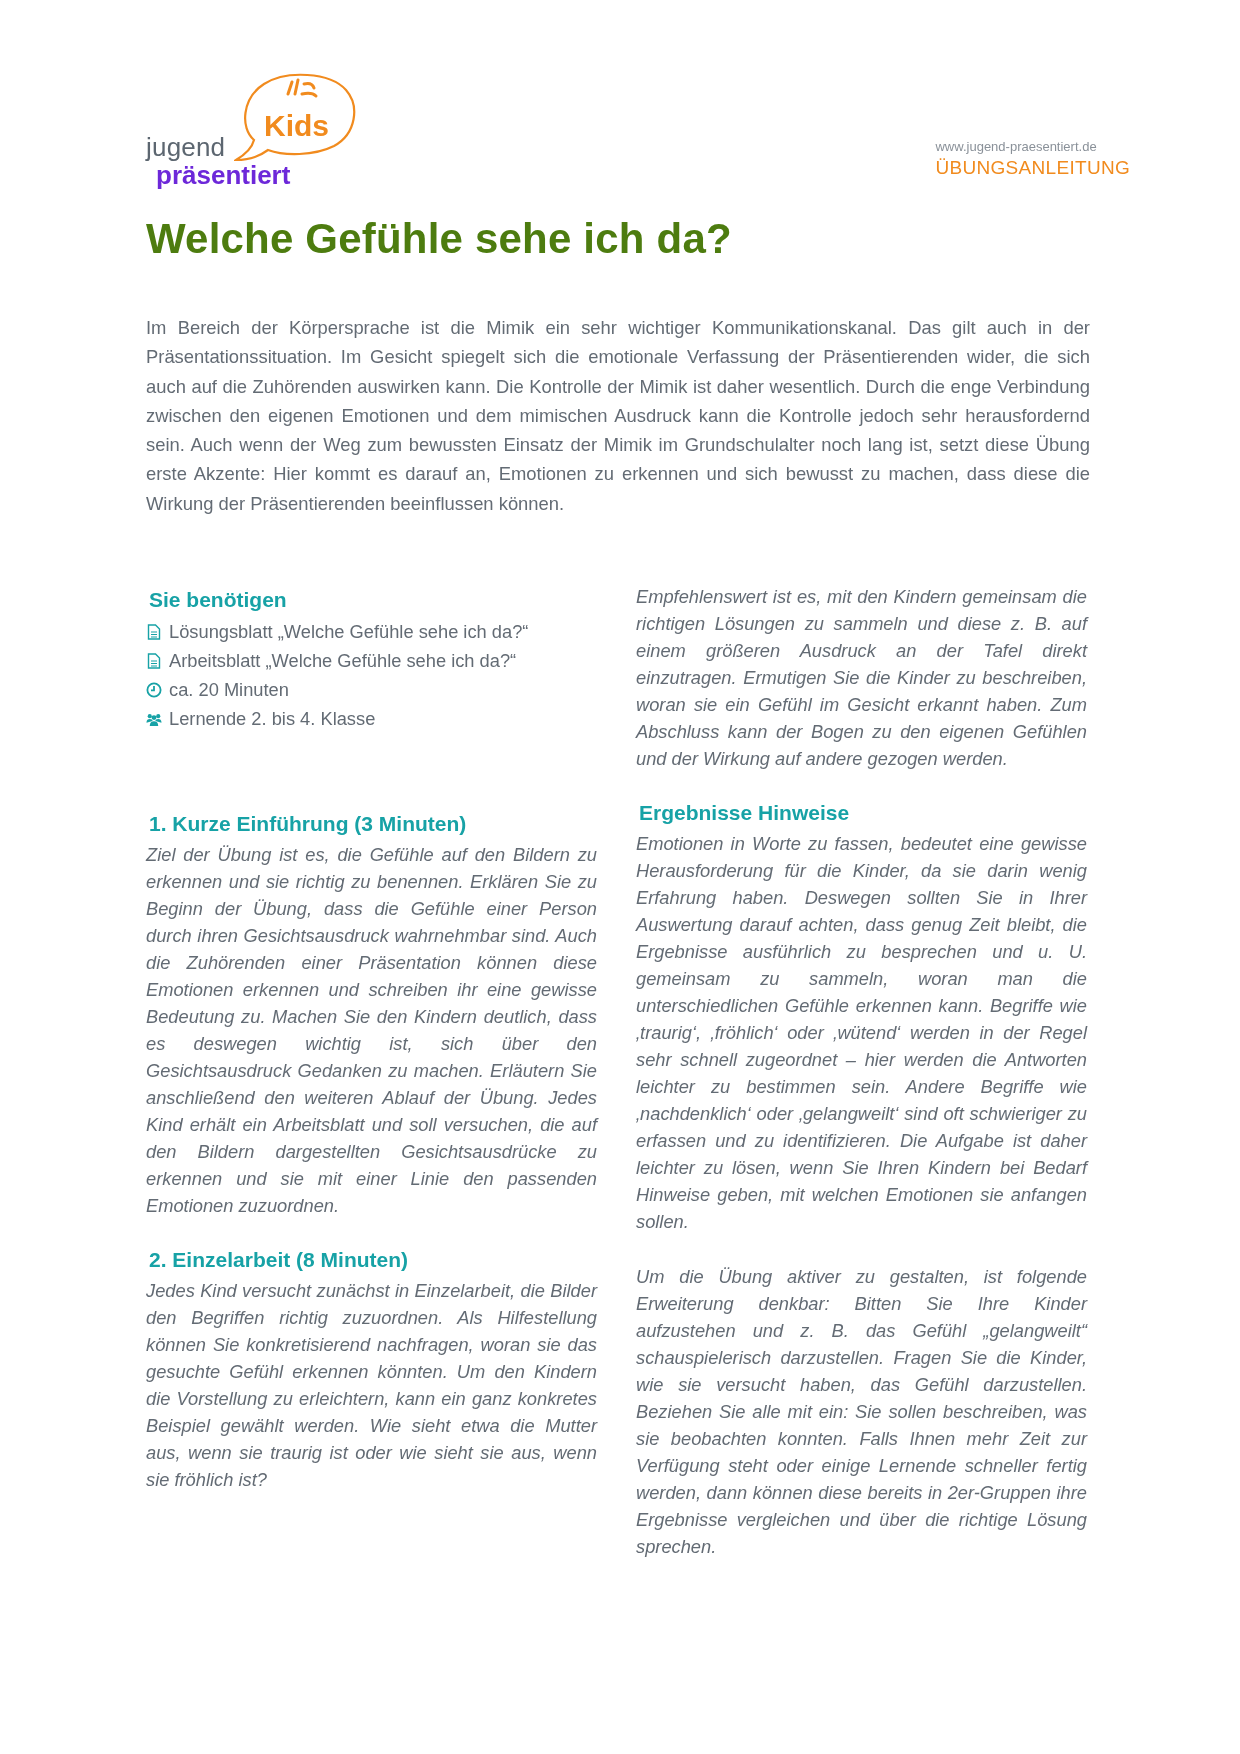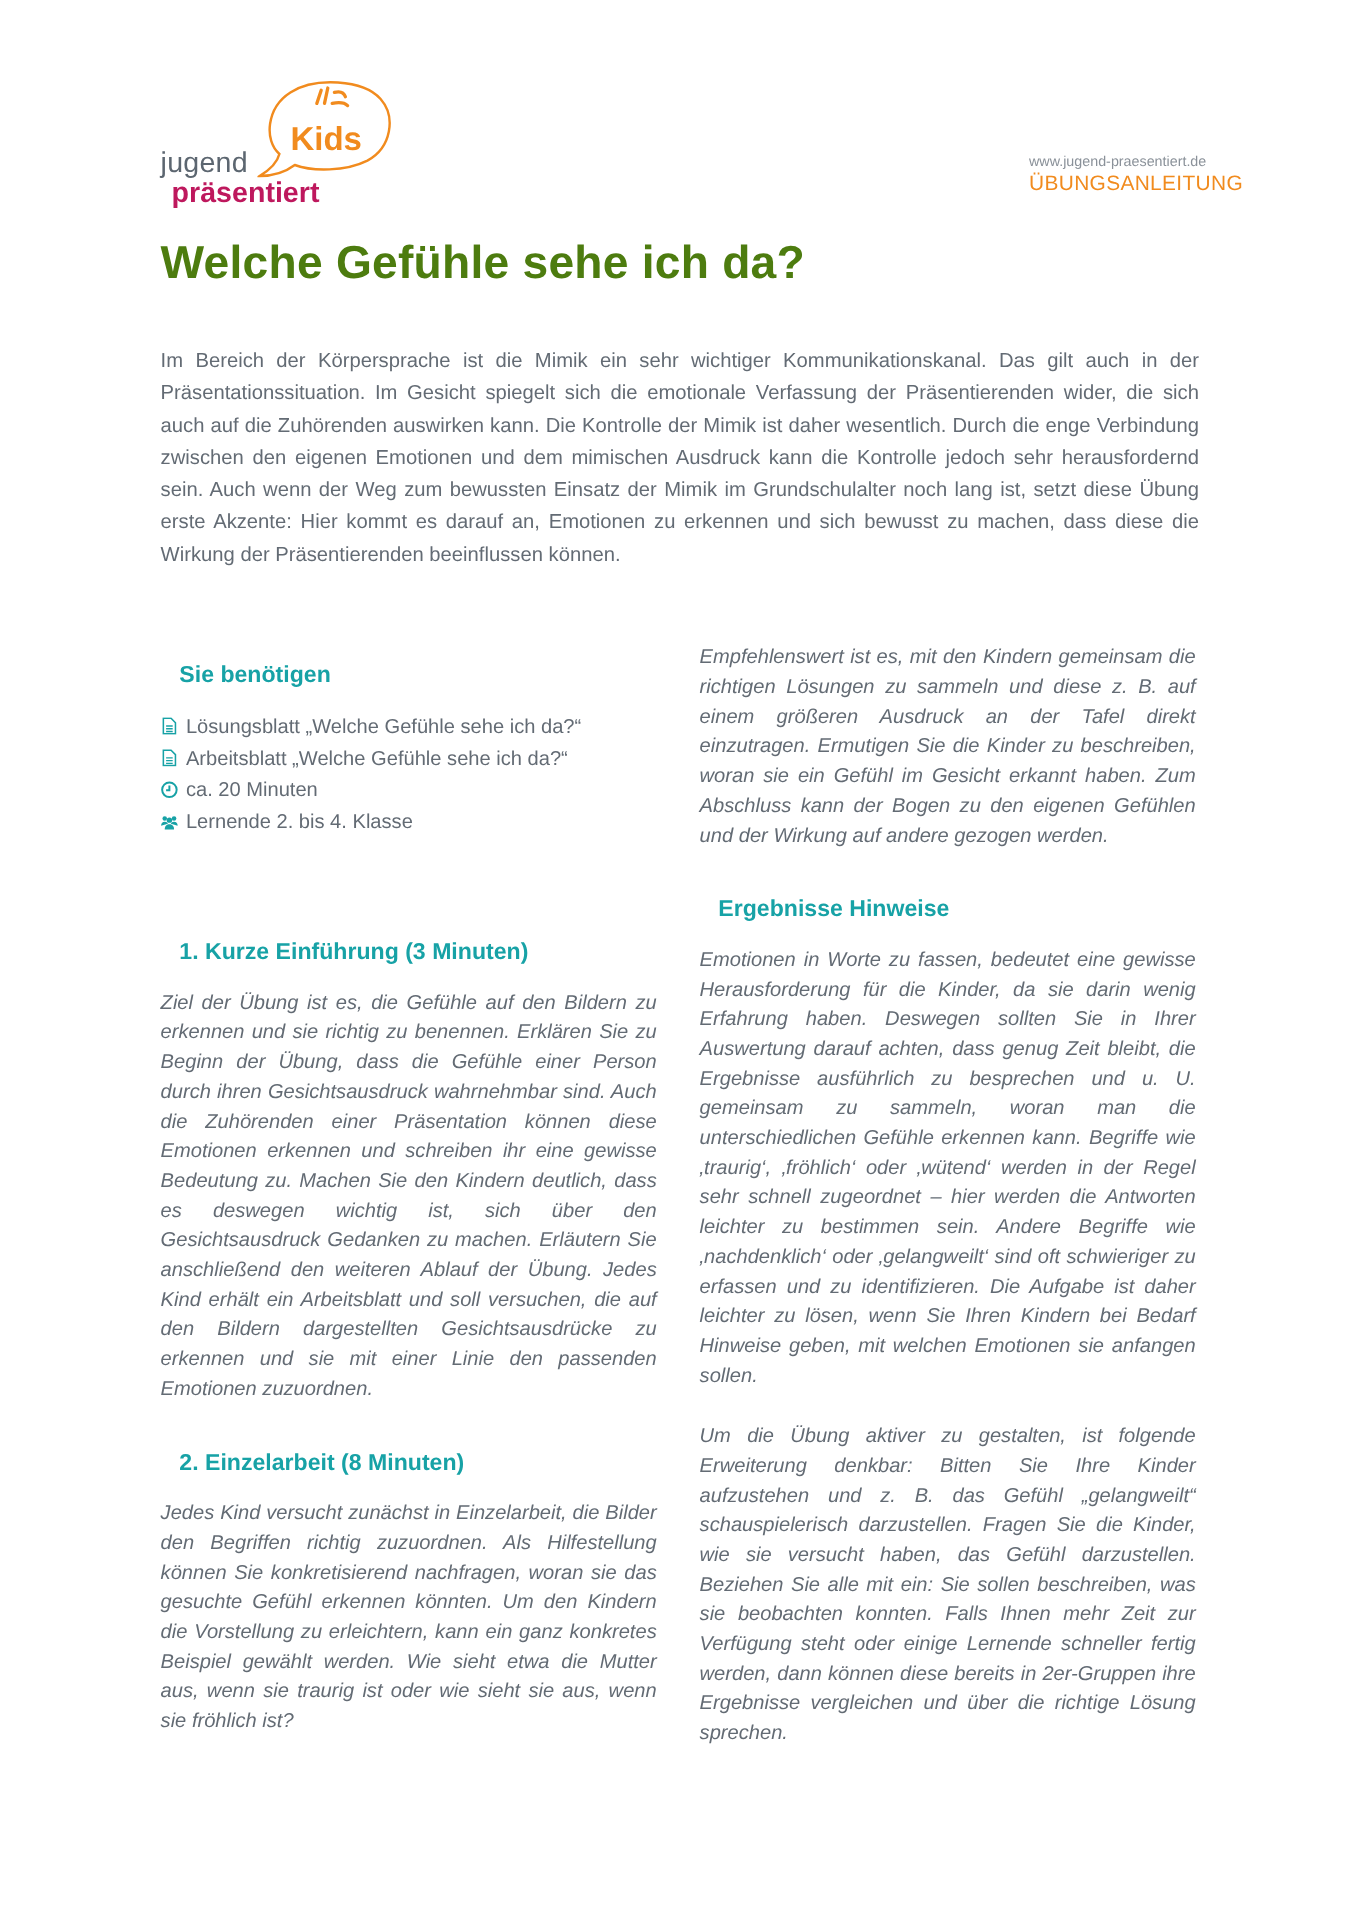--- a/index.html
+++ b/index.html
@@ -9,42 +9,42 @@
       color: #5f6670;
     }
     .logo { position: absolute; left: 146px; top: 70px; width: 210px; height: 130px; }
     .logo-jugend {
       position: absolute; left: 0; top: 62px;
       font-size: 26px; color: #5c6670; letter-spacing: 0.2px;
       font-family: Liberation Sans, sans-serif;
     }
     .logo-praesentiert {
       position: absolute; left: 10px; top: 90px;
-      font-size: 26px; font-weight: bold; color: #be185d;
+      font-size: 26px; font-weight: bold; color: #6d28d9;
       font-family: "Liberation Sans", sans-serif;
     }
     .logo-bubble { position: absolute; left: 88px; top: 0; width: 124px; height: 92px; }
     .header-right { position: absolute; right: 110px; top: 92px; text-align: left; margin-top: 46px; }
     .site-url { font-size: 13px; color: #8a9199; line-height: 18px; }
     .doc-type { font-size: 19px; font-weight: normal; color: #f18b1e; letter-spacing: 0.3px; line-height: 24px; }
 
     h1.title {
       position: absolute; left: 146px; top: 215px; margin: 0;
       font-size: 42px; font-weight: bold; color: #4d7c0f; letter-spacing: 0.2px;
     }
     .intro {
       position: absolute; left: 146px; top: 313px; width: 944px;
       font-size: 18.4px; line-height: 29.3px; text-align: justify; color: #636b74;
       margin: 0;
     }
     .col { position: absolute; width: 451px; font-size: 18.3px; line-height: 27px; color: #636b74; }
     .col-left { left: 146px; top: 583px; }
     .col-right { left: 636px; top: 583px; }
     .col h2 {
-      margin: 17px; font-size: 21px; font-weight: bold; color: #17a2a6; line-height: 28px;
+      margin: 3px; font-size: 21px; font-weight: bold; color: #17a2a6; line-height: 28px;
     }
     .col p { margin: 0; text-align: justify; text-align-last: left; font-style: italic; }
     .need-list { list-style: none; margin: 2px 0 0 0; padding: 0; }
     .need-list li { display: flex; align-items: center; height: 29px; }
     .need-list .ic { width: 16px; height: 16px; margin-right: 7px; display: inline-flex; align-items: center; justify-content: center; }
     .gap-intro { height: 74px; }
     .gap-sec { height: 24px; }
     .gap-para { height: 28px; }
   </style>
 </head>

